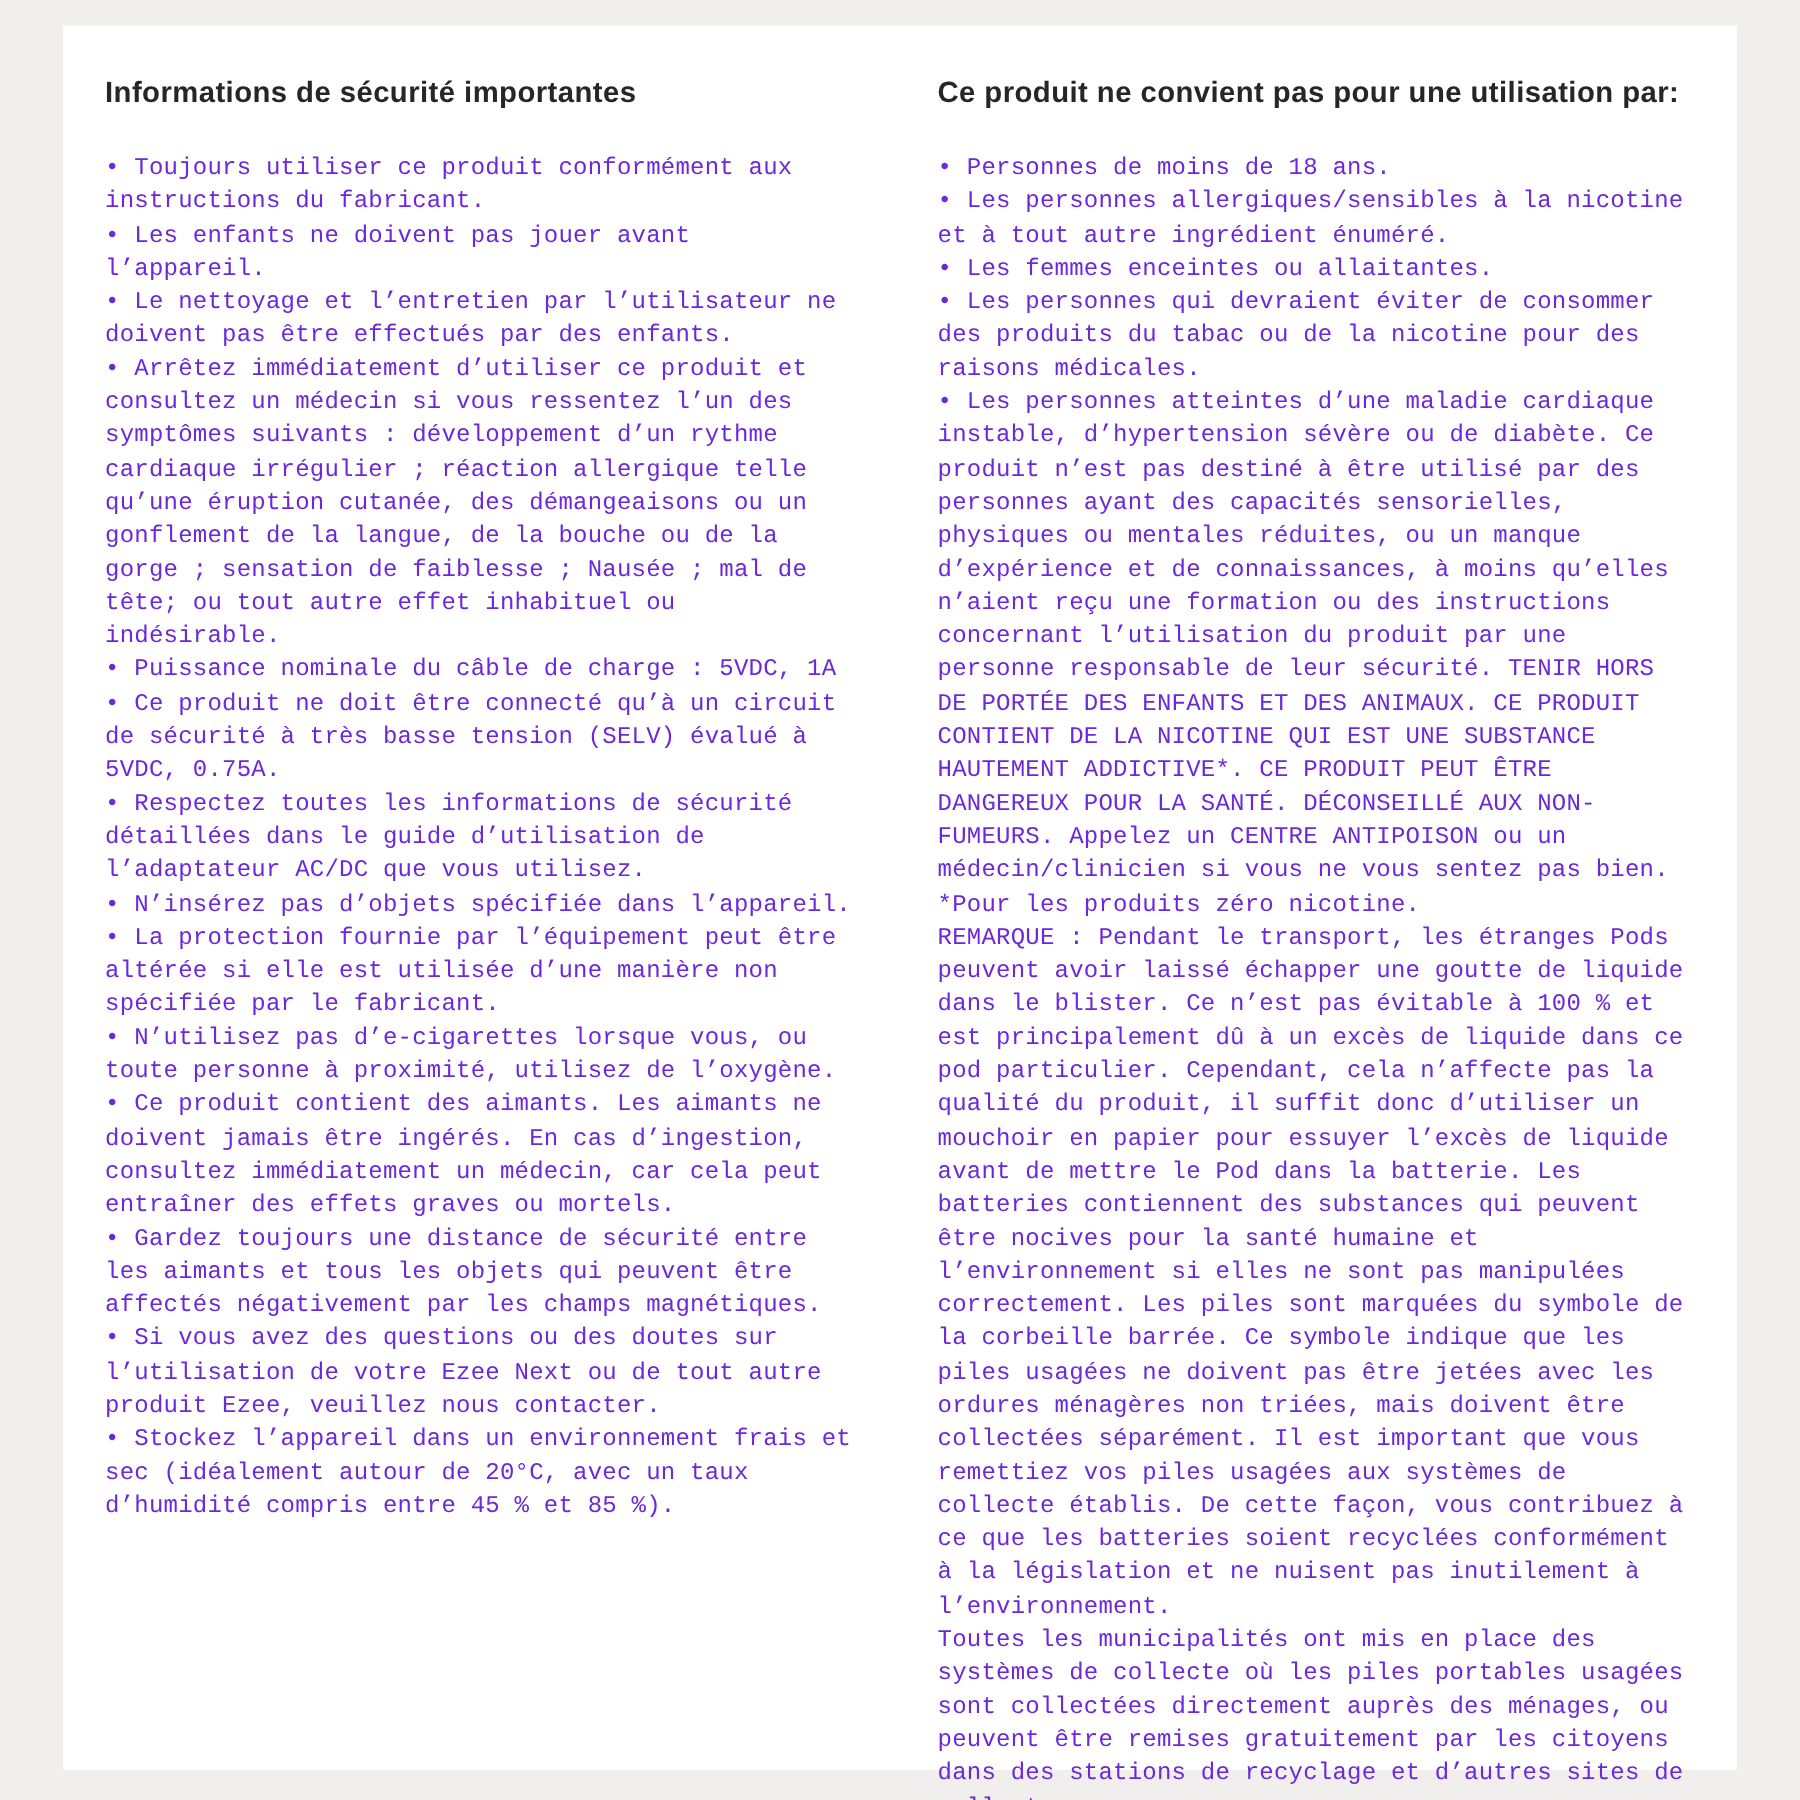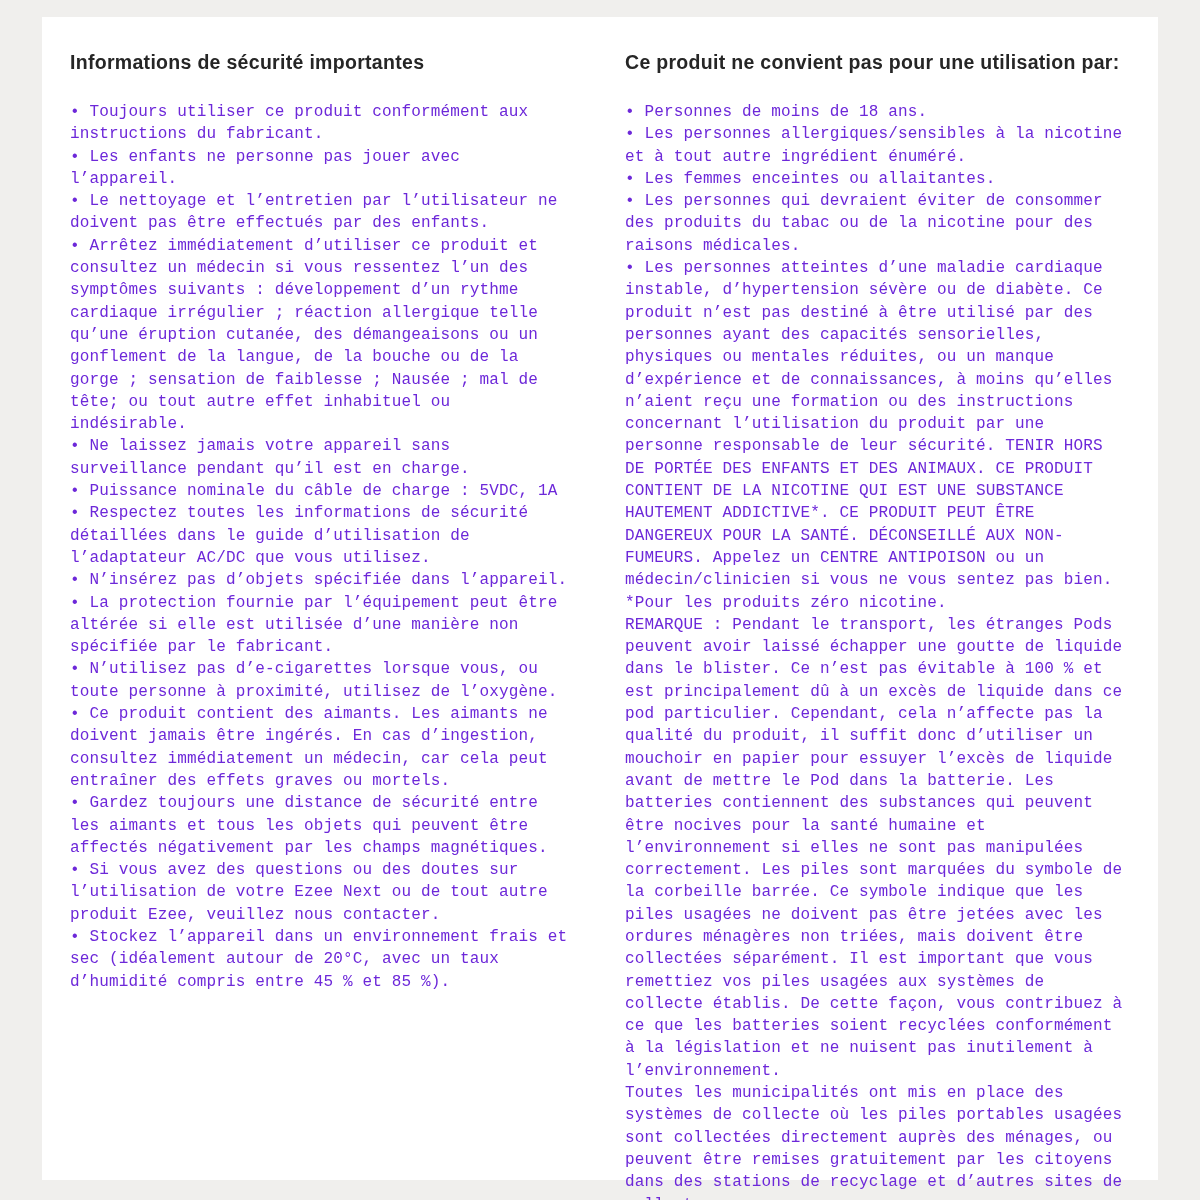--- a/index.html
+++ b/index.html
@@ -56,25 +56,25 @@
 </head>
 <body>
 
 <div class="page">
   <div class="card">
 
     <section class="col">
       <h2 class="col-heading">Informations de sécurité importantes</h2>
       <div class="items">
           <p class="item">• Toujours utiliser ce produit conformément aux instructions du fabricant.</p>
-          <p class="item">• Les enfants ne personne pas jouer avec l’appareil.</p>
+          <p class="item">• Les enfants ne doivent pas jouer avant l’appareil.</p>
           <p class="item">• Le nettoyage et l’entretien par l’utilisateur ne doivent pas être effectués par des enfants.</p>
           <p class="item">• Arrêtez immédiatement d’utiliser ce produit et consultez un médecin si vous ressentez l’un des symptômes suivants : développement d’un rythme cardiaque irrégulier ; réaction allergique telle qu’une éruption cutanée, des démangeaisons ou un gonflement de la langue, de la bouche ou de la gorge ; sensation de faiblesse ; Nausée ; mal de tête; ou tout autre effet inhabituel ou indésirable.</p>
-          <p class="item">• Ne laissez jamais votre appareil sans surveillance pendant qu’il est en charge.</p>
           <p class="item">• Puissance nominale du câble de charge : 5VDC, 1A</p>
+          <p class="item">• Ce produit ne doit être connecté qu’à un circuit de sécurité à très basse tension (SELV) évalué à 5VDC, 0.75A.</p>
           <p class="item">• Respectez toutes les informations de sécurité détaillées dans le guide d’utilisation de l’adaptateur AC/DC que vous utilisez.</p>
           <p class="item">• N’insérez pas d’objets spécifiée dans l’appareil.</p>
           <p class="item">• La protection fournie par l’équipement peut être altérée si elle est utilisée d’une manière non spécifiée par le fabricant.</p>
           <p class="item">• N’utilisez pas d’e-cigarettes lorsque vous, ou toute personne à proximité, utilisez de l’oxygène.</p>
           <p class="item">• Ce produit contient des aimants. Les aimants ne doivent jamais être ingérés. En cas d’ingestion, consultez immédiatement un médecin, car cela peut entraîner des effets graves ou mortels.</p>
           <p class="item">• Gardez toujours une distance de sécurité entre les aimants et tous les objets qui peuvent être affectés négativement par les champs magnétiques.</p>
           <p class="item">• Si vous avez des questions ou des doutes sur l’utilisation de votre Ezee Next ou de tout autre produit Ezee, veuillez nous contacter.</p>
           <p class="item">• Stockez l’appareil dans un environnement frais et sec (idéalement autour de 20°C, avec un taux d’humidité compris entre 45 % et 85 %).</p>
         </div>
     </section>

